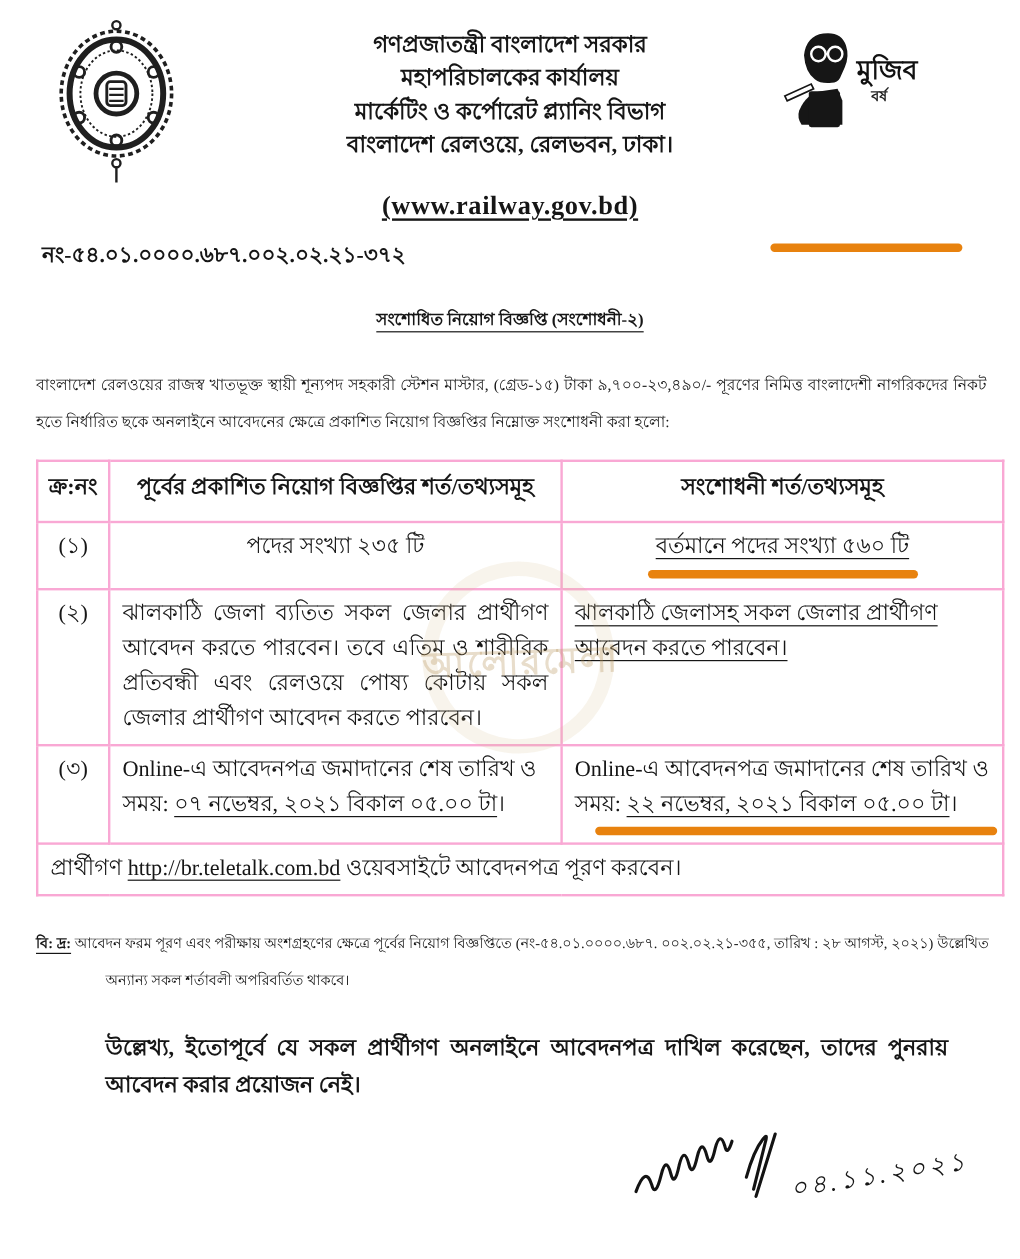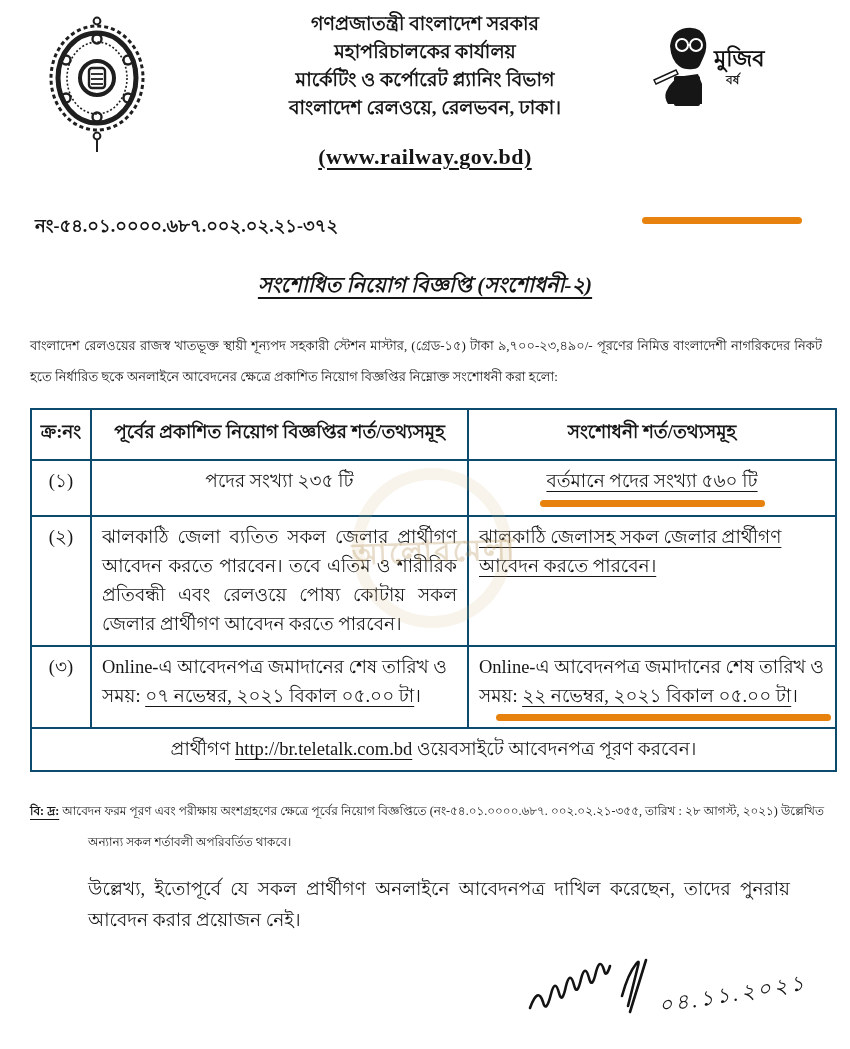--- a/index.html
+++ b/index.html
@@ -12,67 +12,67 @@
   }
   .page {
     position: relative;
     width: 850px;
     min-height: 1049px;
     background: #ffffff;
     overflow: hidden;
   }
 
   
-  .header { position: relative; padding-top: 10px; min-height: 150px; }
+  .header { position: relative; padding-top: 24px; min-height: 150px; }
   .seal { position: absolute; left: 42px; top: 12px; width: 110px; height: 142px; }
   .mujib { position: absolute; right: 48px; top: 16px; width: 150px; height: 92px; }
   .header-center { text-align: center; width: 480px; margin: 0 auto; }
   .hline { font-size: 19px; line-height: 28px; font-weight: 600; }
   .website { display: inline-block; margin-top: 22px; font-size: 22px; font-weight: 700;
              text-decoration: underline; text-underline-offset: 4px; letter-spacing: 0.5px; }
 
   
   .ref-row { display: flex; justify-content: space-between; align-items: flex-start;
-             margin-top: 42px; padding: 0 48px 0 35px; font-size: 18px; font-weight: 600; }
+             margin-top: 14px; padding: 0 48px 0 35px; font-size: 18px; font-weight: 600; }
   .date-block { text-align: left; }
   .orange-underline { height: 7px; background: var(--accent); border-radius: 4px;
                       margin-top: 5px; margin-left: 62px; width: 160px; }
 
   
-  .doc-title { text-align: center; margin-top: 26px; font-size: 21px; font-weight: 700; font-style: italic; }
+  .doc-title { text-align: center; margin-top: 26px; font-size: 14px; font-weight: 700; }
   .doc-title span { text-decoration: underline; text-underline-offset: 5px; }
 
   
   .intro { margin: 26px 28px 0 30px; font-size: 13px; line-height: 31px;
            text-align: justify; font-weight: 500; }
 
   
   table.amend { border-collapse: collapse; margin: 16px 15px 0 30px; width: 805px;
                 table-layout: fixed; }
-  table.amend th, table.amend td { border: 2px solid #0c4a6e; font-size: 18.5px;
+  table.amend th, table.amend td { border: 2px solid #f9a8d4; font-size: 18.5px;
                 line-height: 29px; padding: 6px 10px; vertical-align: top; font-weight: 500; }
   table.amend th { text-align: center; font-weight: 600; padding: 8px 6px 12px; }
   col.c-serial { width: 60px; }
   col.c-prev   { width: 377px; }
   col.c-amend  { width: 368px; }
   .cell-center { text-align: center; }
   .u { text-decoration: underline; text-underline-offset: 4px; }
   .bar-560 { height: 7px; background: var(--accent); border-radius: 4px;
              width: 225px; margin: 4px auto 2px; }
   .bar-date { height: 7px; background: var(--accent); border-radius: 4px;
               width: 335px; margin: 3px -6px 0 auto; }
-  .tbl-footer { text-align: center; font-size: 19px; padding: 9px 6px; }
+  .tbl-footer { text-align: left; font-size: 19px; padding: 9px 6px; }
   .url-link { text-decoration: underline; text-underline-offset: 4px; color: inherit; }
 
   
   .nb { margin: 24px 26px 0 30px; font-size: 12px; line-height: 31px;
         text-align: justify; font-weight: 500; padding-left: 58px; text-indent: -58px; }
   .nb-label { font-weight: 700; text-decoration: underline; text-underline-offset: 4px; }
-  .note2 { margin: 16px 60px 0 88px; font-size: 18.5px; line-height: 31px;
-           text-align: justify; font-weight: 400; }
+  .note2 { margin: 26px 60px 0 88px; font-size: 18.5px; line-height: 31px;
+           text-align: justify; font-weight: 700; }
 
   
   .sig { width: 360px; margin: 14px 42px 0 auto; text-align: center;
          font-size: 18.5px; line-height: 25.5px; font-weight: 600; }
   .sig-art { position: relative; height: 78px; }
   .sig-scribble { position: absolute; left: 78px; top: 6px; }
   .sig-date { position: absolute; right: 0px; top: 32px; font-size: 21px;
               font-style: italic; transform: rotate(-9deg); letter-spacing: 3px;
               font-weight: 500; white-space: nowrap; }
 

